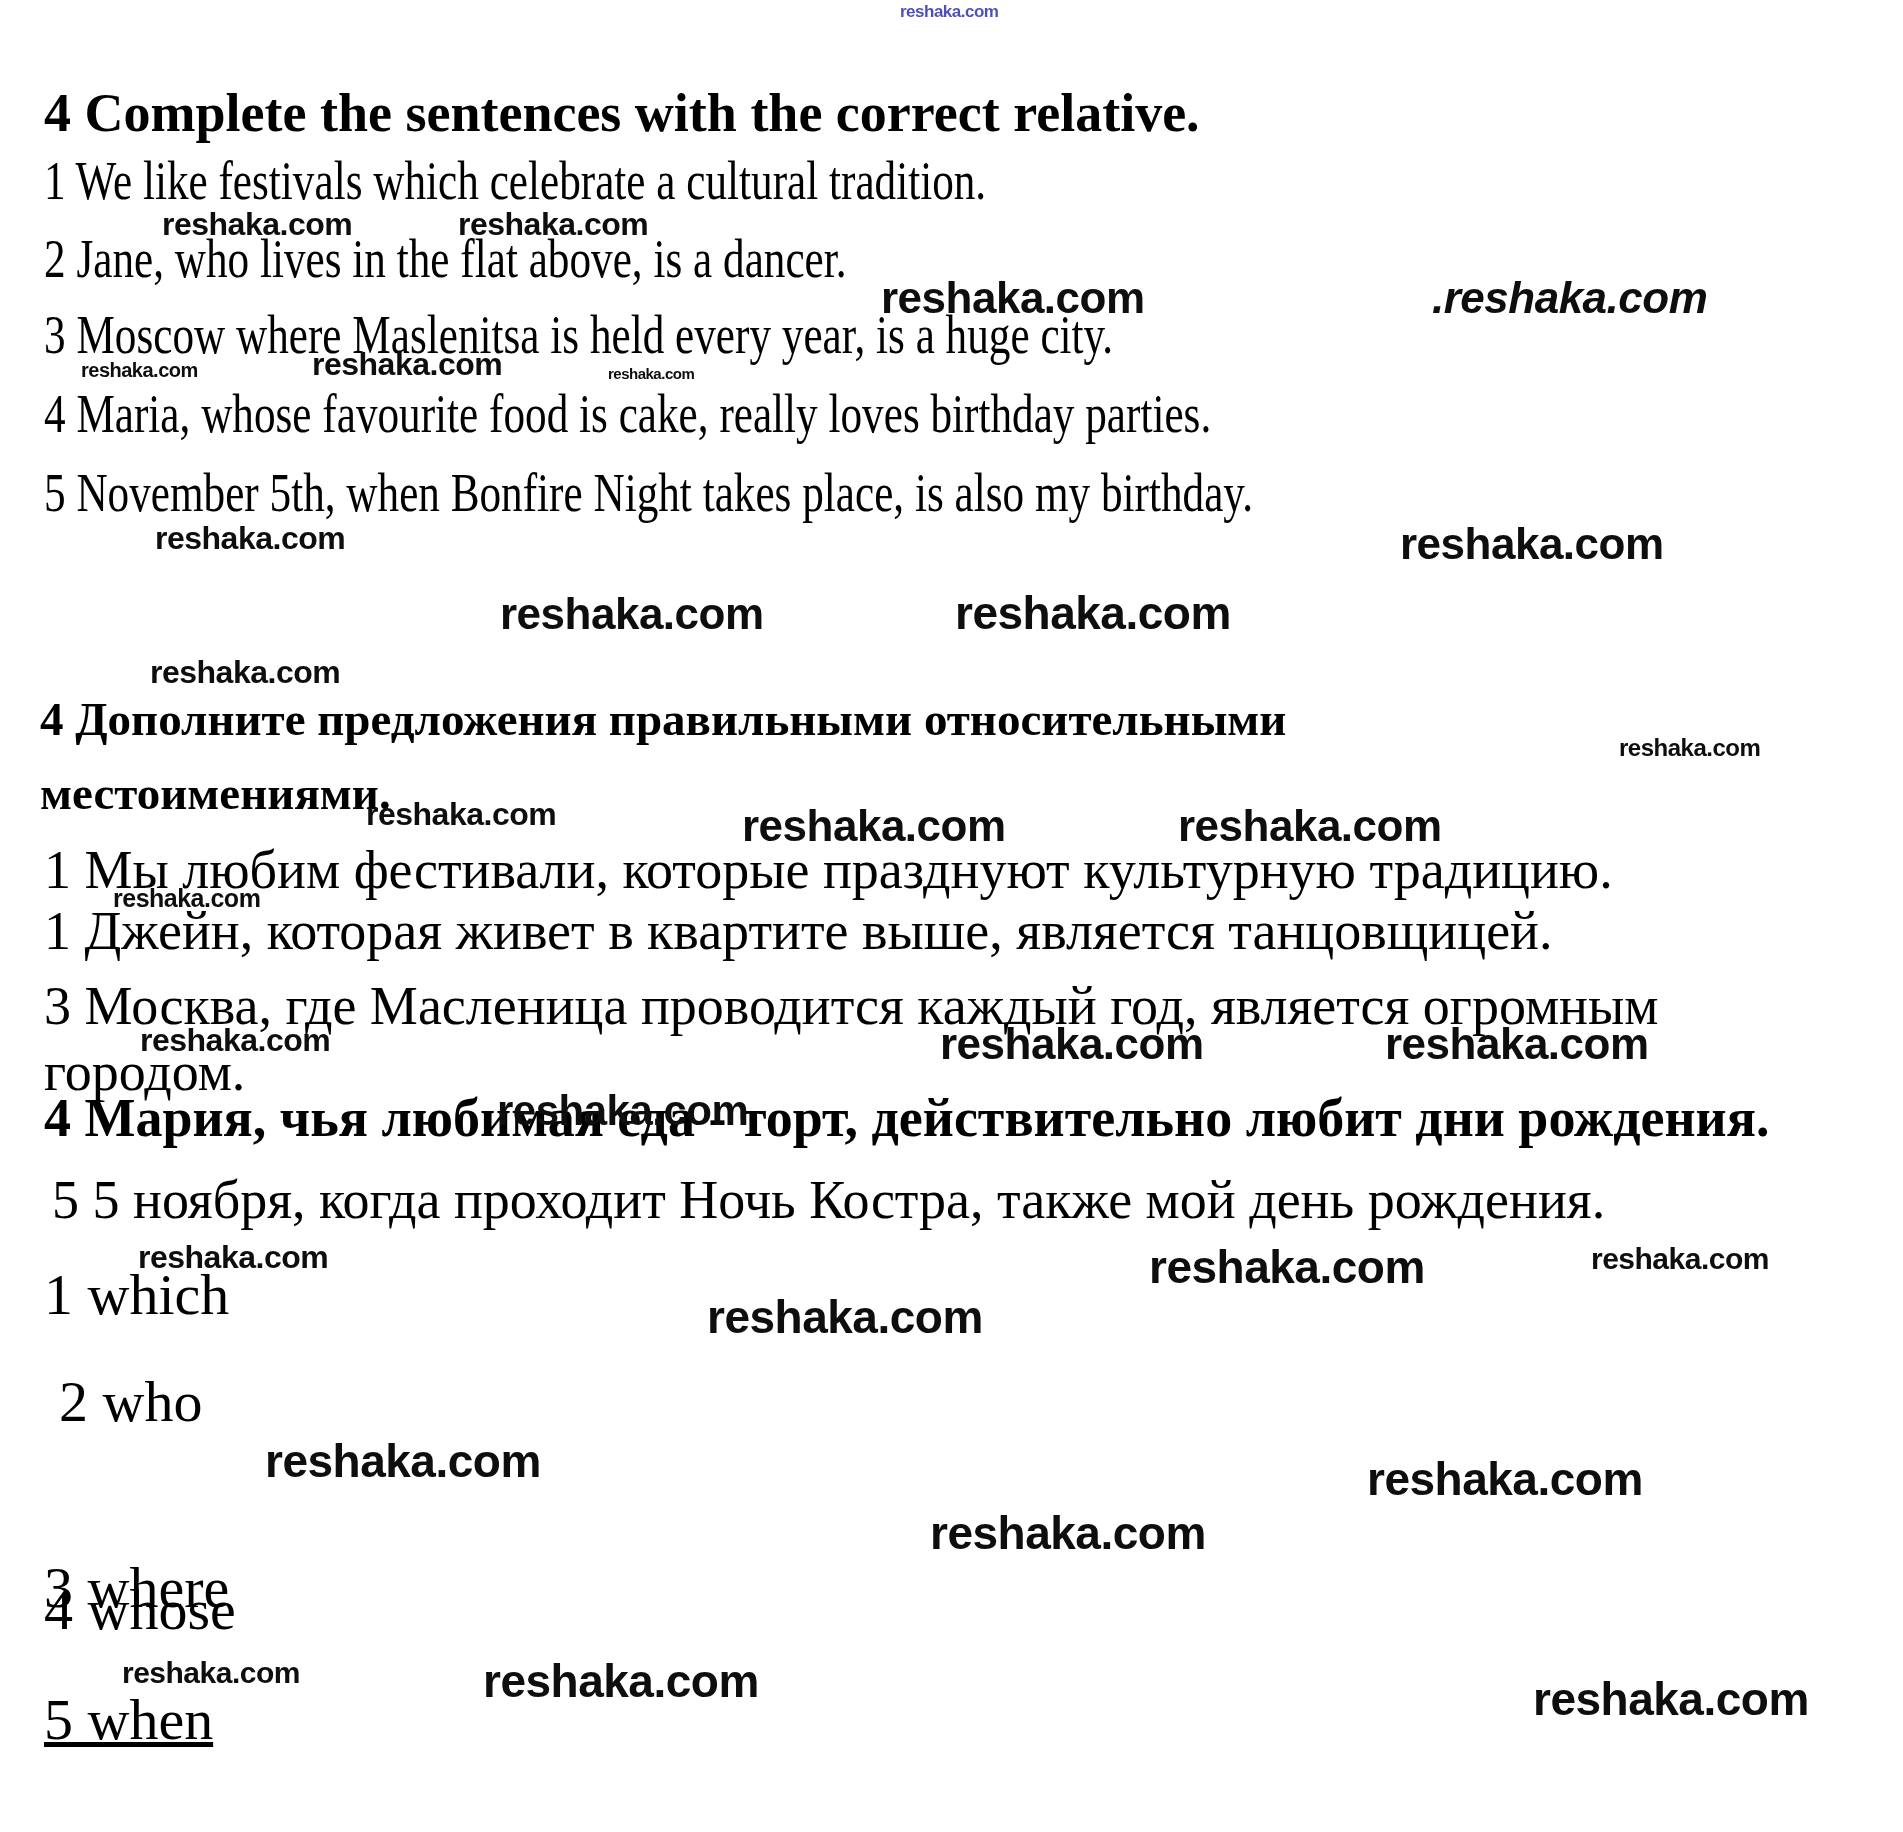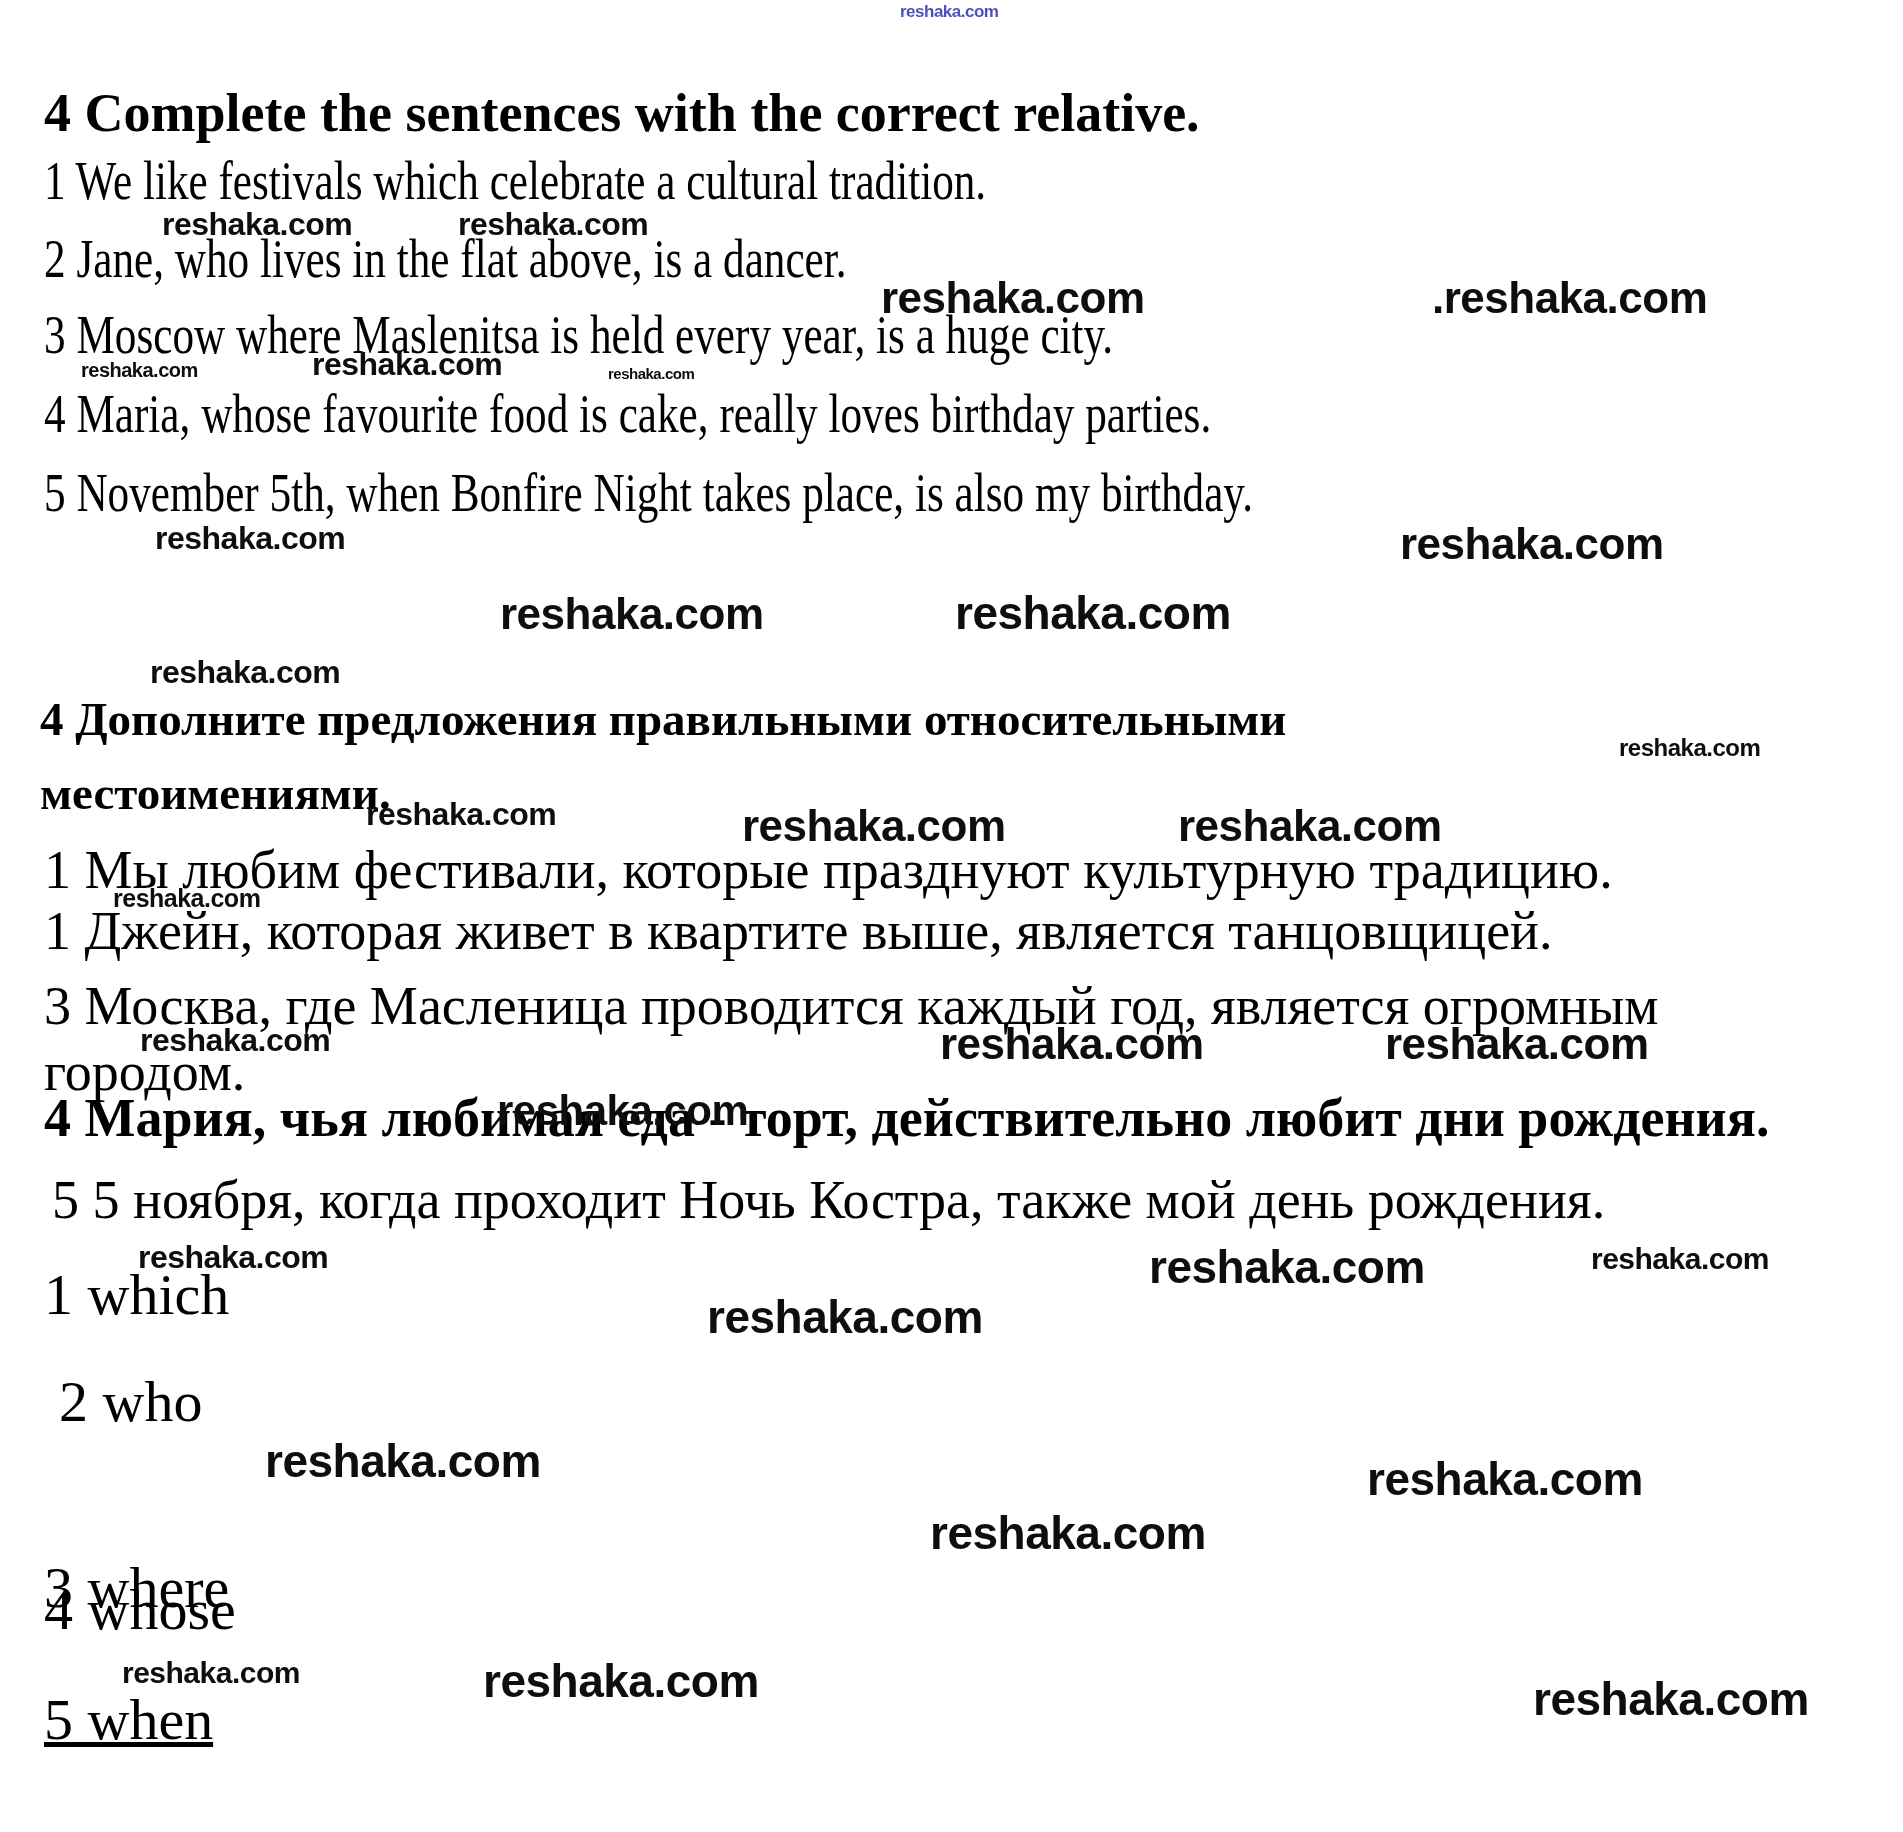--- a/index.html
+++ b/index.html
@@ -68,21 +68,21 @@
       <div class="line answer" style="left: 36px; top: 1371px; margin-left: 23px;">2 who</div>
       <div class="line answer" style="left: 44px; top: 1557px;">3 where</div>
       <div class="line answer" style="left: 44px; top: 1579px;">4 whose</div>
       <div class="line answer" style="left: 44px; top: 1689px; text-decoration: underline;">5 when</div>
     </div>
   <div id="watermark-layer">
       <span class="wm blue" style="left: 900px; top: 3px; font-size: 17px;">reshaka.com</span>
       <span class="wm" style="left: 162px; top: 208px; font-size: 32px;">reshaka.com</span>
       <span class="wm" style="left: 458px; top: 208px; font-size: 32px;">reshaka.com</span>
       <span class="wm" style="left: 881px; top: 276px; font-size: 44px;">reshaka.com</span>
-      <span class="wm" style="left: 1432px; top: 276px; font-size: 44px;">.reshaka.com</span>
+      <span class="wm" style="left: 1432px; top: 276px; font-size: 44px; font-style: italic;">.reshaka.com</span>
       <span class="wm" style="left: 81px; top: 360px; font-size: 20px;">reshaka.com</span>
       <span class="wm" style="left: 312px; top: 348px; font-size: 32px;">reshaka.com</span>
       <span class="wm" style="left: 608px; top: 366px; font-size: 15px;">reshaka.com</span>
       <span class="wm" style="left: 155px; top: 522px; font-size: 32px;">reshaka.com</span>
       <span class="wm" style="left: 1400px; top: 522px; font-size: 44px;">reshaka.com</span>
       <span class="wm" style="left: 500px; top: 592px; font-size: 44px;">reshaka.com</span>
       <span class="wm" style="left: 955px; top: 590px; font-size: 46px;">reshaka.com</span>
       <span class="wm" style="left: 150px; top: 656px; font-size: 32px;">reshaka.com</span>
       <span class="wm" style="left: 1619px; top: 736px; font-size: 24px;">reshaka.com</span>
       <span class="wm" style="left: 366px; top: 798px; font-size: 32px;">reshaka.com</span>

